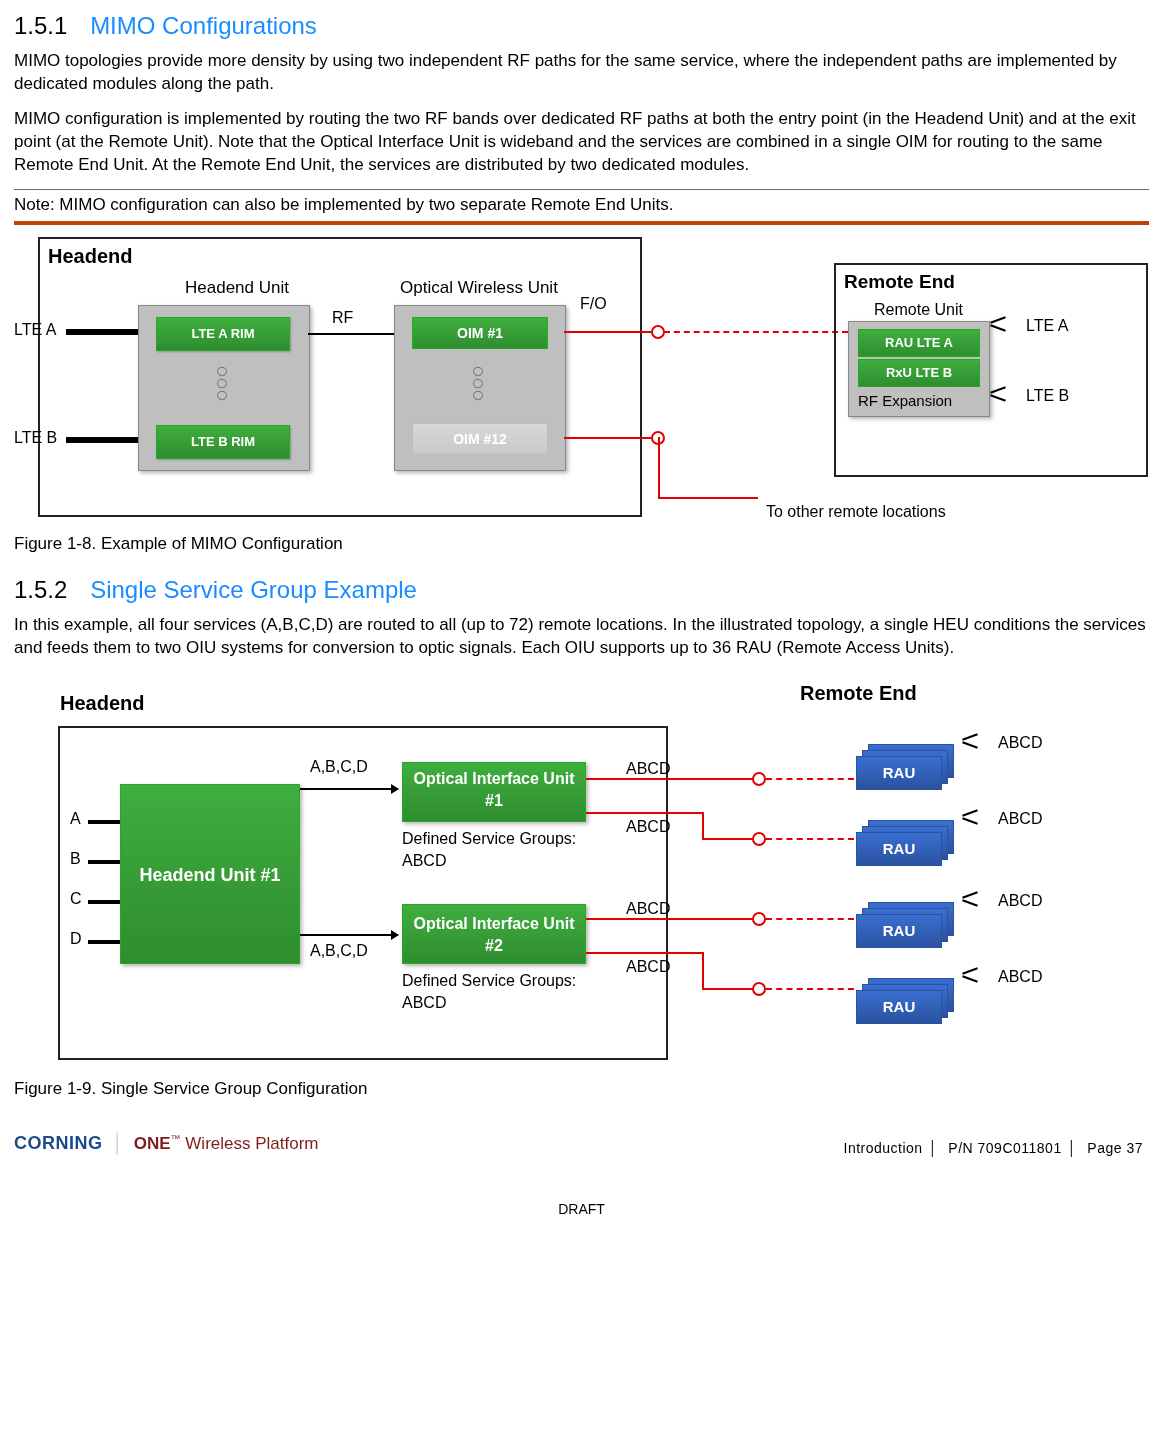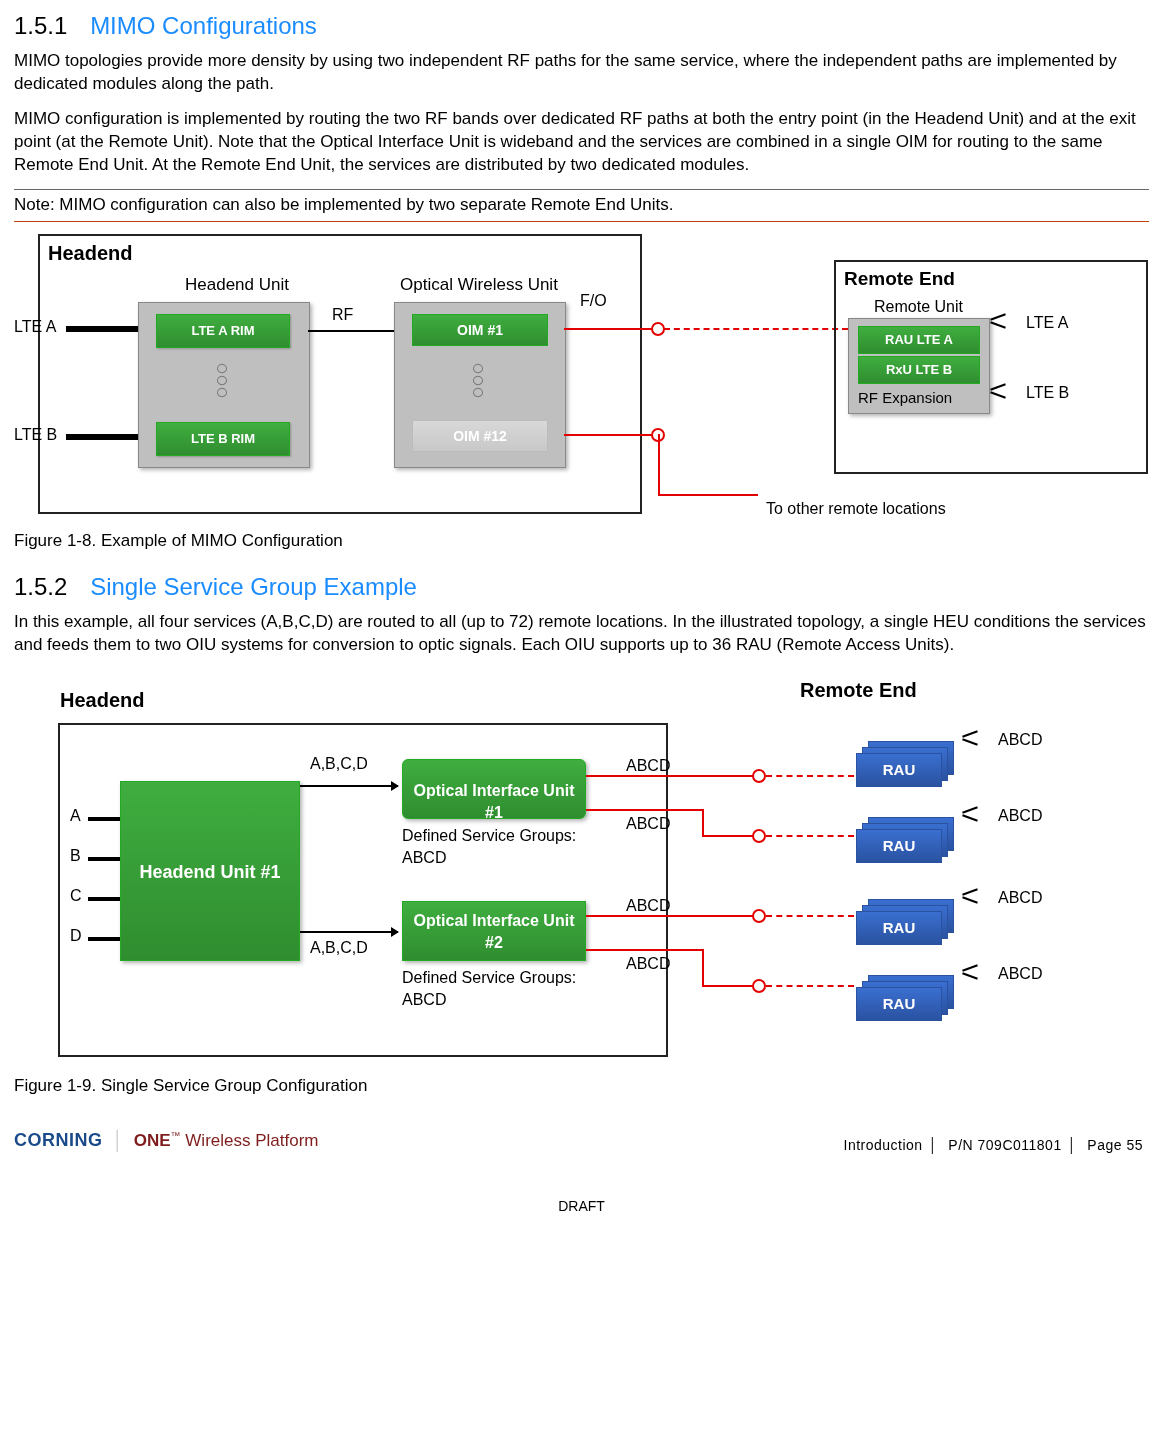--- a/index.html
+++ b/index.html
@@ -22,21 +22,21 @@
       font-weight: 400;
     }
     .heading-row {
       margin: 2px 0 8px 0;
     }
     p.body {
       margin: 4px 0 12px 0;
     }
     .note-box {
       border-top: 1px solid #666;
-      border-bottom: 1px solid #c2410c;
+      border-bottom: 4px solid #c2410c;
       padding: 4px 0;
       margin: 10px 0 12px 0;
     }
     .fig-caption {
       margin: 6px 0 18px 0;
     }
 
     
     .fig1 {
       position: relative;
@@ -349,21 +349,21 @@
   <div class="lbl" style="left:56px; top:216px;">C</div>
   <div class="hbar" style="left:74px; top:228px; width:32px; height:4px;"></div>
   <div class="lbl" style="left:56px; top:256px;">D</div>
   <div class="hbar" style="left:74px; top:268px; width:32px; height:4px;"></div>
 
   <div class="lbl" style="left:296px; top:84px; font-size:16px;">A,B,C,D</div>
   <div class="arrowR" style="left:286px; top:116px; width:98px;"></div>
   <div class="lbl" style="left:296px; top:268px; font-size:16px;">A,B,C,D</div>
   <div class="arrowR" style="left:286px; top:262px; width:98px;"></div>
 
-  <div class="oiu" style="left:388px; top:90px; width:184px; height:60px; line-height:22px; padding-top:20px; box-sizing:border-box;border-radius:6px;">
+  <div class="oiu" style="left:388px; top:90px; width:184px; height:60px; line-height:22px; padding-top:5px; box-sizing:border-box;">
     <span>Optical Interface Unit #1</span>
   </div>
   <div class="lbl" style="left:388px; top:156px; font-size:16px; width:210px;">Defined Service Groups: ABCD</div>
   <div class="oiu" style="left:388px; top:232px; width:184px; height:60px; line-height:22px; padding-top:8px; box-sizing:border-box;">
     <span>Optical Interface Unit #2</span>
   </div>
   <div class="lbl" style="left:388px; top:298px; font-size:16px; width:210px;">Defined Service Groups: ABCD</div>
 
   <div class="lbl" style="left:612px; top:86px; font-size:16px;">ABCD</div>
   <div class="rline" style="left:572px; top:106px; width:168px;"></div>
@@ -423,16 +423,16 @@
 
 <div class="footer">
   <div class="brand">
     <span class="corning">CORNING</span>
     <span class="sep">│</span>
     <span class="one"><b>ONE</b><span class="tm">™</span><span> Wireless Platform</span></span>
   </div>
   <div class="footer-right">
     <span>Introduction</span>│
     <span>P/N 709C011801</span>│
-    <span>Page 55</span>
+    <span>Page 37</span>
   </div>
   <div class="footer-center">DRAFT</div>
 </div>
 
 </body></html>

